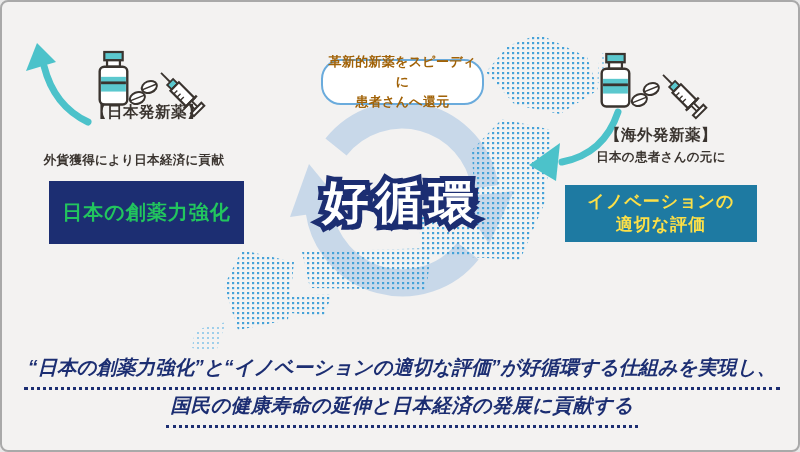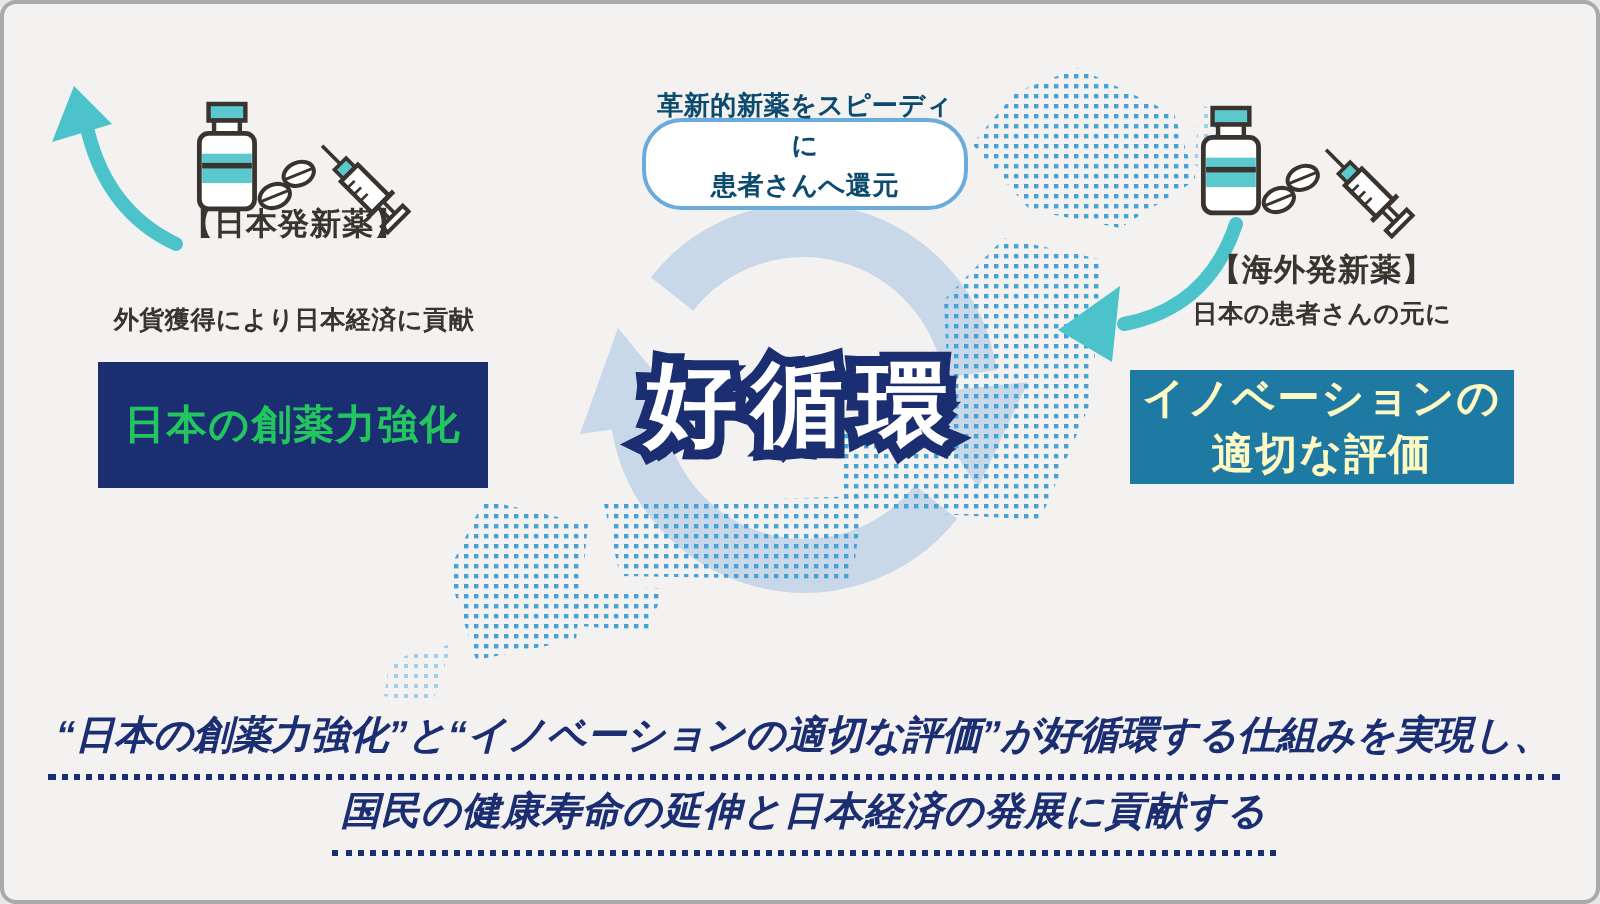--- a/index.html
+++ b/index.html
@@ -28,28 +28,28 @@
     font-size:12.5px;letter-spacing:0.3px;line-height:1.38;
   }
   .navy-box{
     left:47px;top:179px;width:195px;height:63px;
     background:#1c2e72;color:#22c55e;
     display:flex;align-items:center;justify-content:center;
     font-size:20px;font-weight:bold;letter-spacing:1px;
   }
   .teal-box{
     left:563px;top:183px;width:192px;height:57px;
-    background:#1e7aa2;color:#fef9c3;
+    background:#1e7aa2;color:#fde047;
     display:flex;flex-direction:column;align-items:center;justify-content:center;
-    font-size:21px;font-weight:bold;letter-spacing:1px;line-height:1.3;
+    font-size:17px;font-weight:bold;letter-spacing:1px;line-height:1.3;
   }
   .flow-box{
     background:#ffffff;
-    color:#0c4a6e;font-weight:bold;font-size:13px;line-height:1.55;
-    display:flex;flex-direction:column;align-items:center;justify-content:flex-end;
+    color:#a16207;font-weight:bold;font-size:13px;line-height:1.55;
+    display:flex;flex-direction:column;align-items:center;justify-content:center;
     text-align:center;letter-spacing:0.3px;border-radius:20px;
   }
   .flow-box.top{
     left:319px;top:57px;width:163px;height:46px;
     border:2px solid #6aabdc;
   }
   .flow-box.bottom{
     left:318px;top:288px;width:164px;height:45px;
     border:2px solid #9ccae8;
   }
@@ -160,21 +160,21 @@
     <g>
       <path d="M 616 110 Q 602 152 560 160" fill="none" stroke="#4cc2ca" stroke-width="7" stroke-linecap="round"></path>
       <polygon points="527,163 558,141 554,179" fill="#4cc2ca"></polygon>
     </g>
 
     <use href="#meds" transform="translate(94,50) scale(0.92)"></use>
     <use href="#meds" transform="translate(596,52) scale(0.92)"></use>
   </svg>
 
   <div class="abs col-heading" style="left:40px;top:100px;width:210px;">【日本発新薬】</div>
-  <div class="abs col-sub" style="left:25px;top:150px;width:240px;">外貨獲得により日本経済に貢献</div>
+  <div class="abs col-sub" style="left:12px;top:150px;width:240px;">外貨獲得により日本経済に貢献</div>
   <div class="abs navy-box">
     <span>日本の創薬力強化</span>
   </div>
 
   <div class="abs col-heading" style="left:554px;top:123px;width:210px;">【海外発新薬】</div>
   <div class="abs col-sub" style="left:539px;top:147px;width:240px;">日本の患者さんの元に</div>
   <div class="abs teal-box">
     <span>イノベーションの</span>
     <span>適切な評価</span>
   </div>

